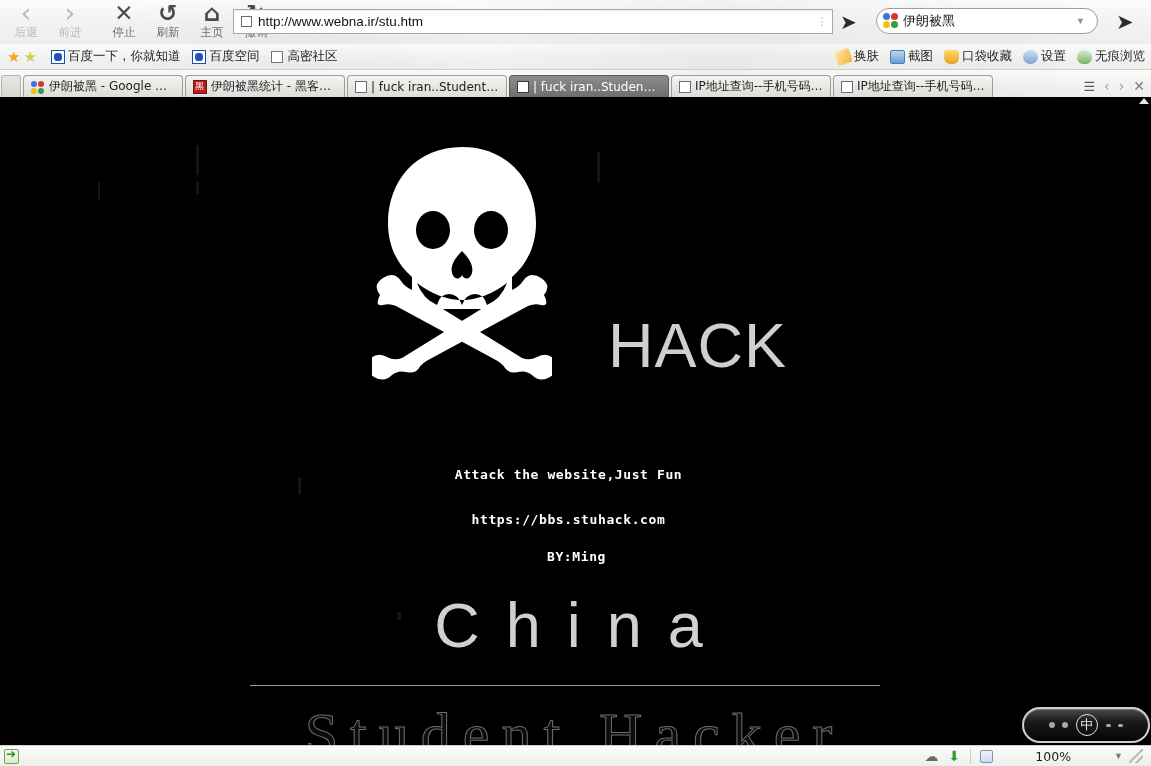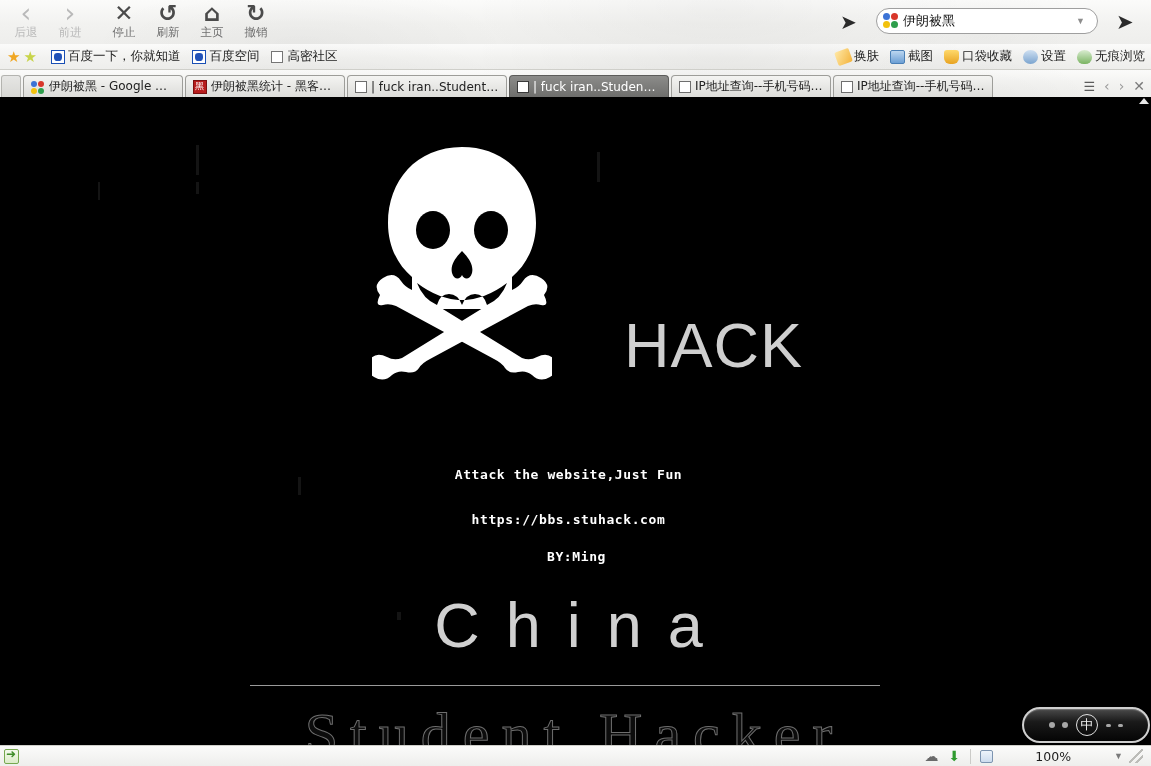--- a/index.html
+++ b/index.html
@@ -178,21 +178,21 @@
     position:absolute; top:1px; left:2px; width:0; height:0;
     border-left:5px solid transparent; border-right:5px solid transparent;
     border-bottom:6px solid #e8e8e8;
   }
 
   
   .skull-wrap { position:absolute; left:372px; top:46px; width:180px; height:245px; }
   .skull-wrap svg { display:block; }
 
   .hack-word {
-    position:absolute; left:624px; top:217px;
+    position:absolute; left:608px; top:217px;
     font-size:63px; line-height:63px; color:#cfcfcf; letter-spacing:1px;
     font-family:"Liberation Sans", sans-serif; font-weight:400;
   }
 
   .mono-line {
     position:absolute; width:1137px; text-align:center;
     font-family:"DejaVu Sans Mono", monospace; font-weight:bold;
     color:#ffffff; font-size:13px; letter-spacing:0.6px;
   }
   .ml1 { top:370px; }
@@ -304,20 +304,25 @@
       <div class="navbtn">
         <span class="glyph">⌂</span>
         <span class="cap">主页</span>
       </div>
       <div class="navbtn">
         <span class="glyph">↻</span>
         <span class="cap">撤销</span>
       </div>
     </div>
 
+    <div id="addressbar">
+      <span class="sec-box"></span>
+      <span class="url">http://www.webna.ir/stu.htm</span>
+      <span class="caret">⋮</span>
+    </div>
     <span class="go-arrow">➤</span>
 
     <div id="searchbox">
       <span class="g-icon">
           <i class="b"></i>
           <i class="r"></i>
           <i class="y"></i>
           <i class="g"></i>
         </span>
       <span class="q" placeholder="搜索">伊朗被黑</span>

